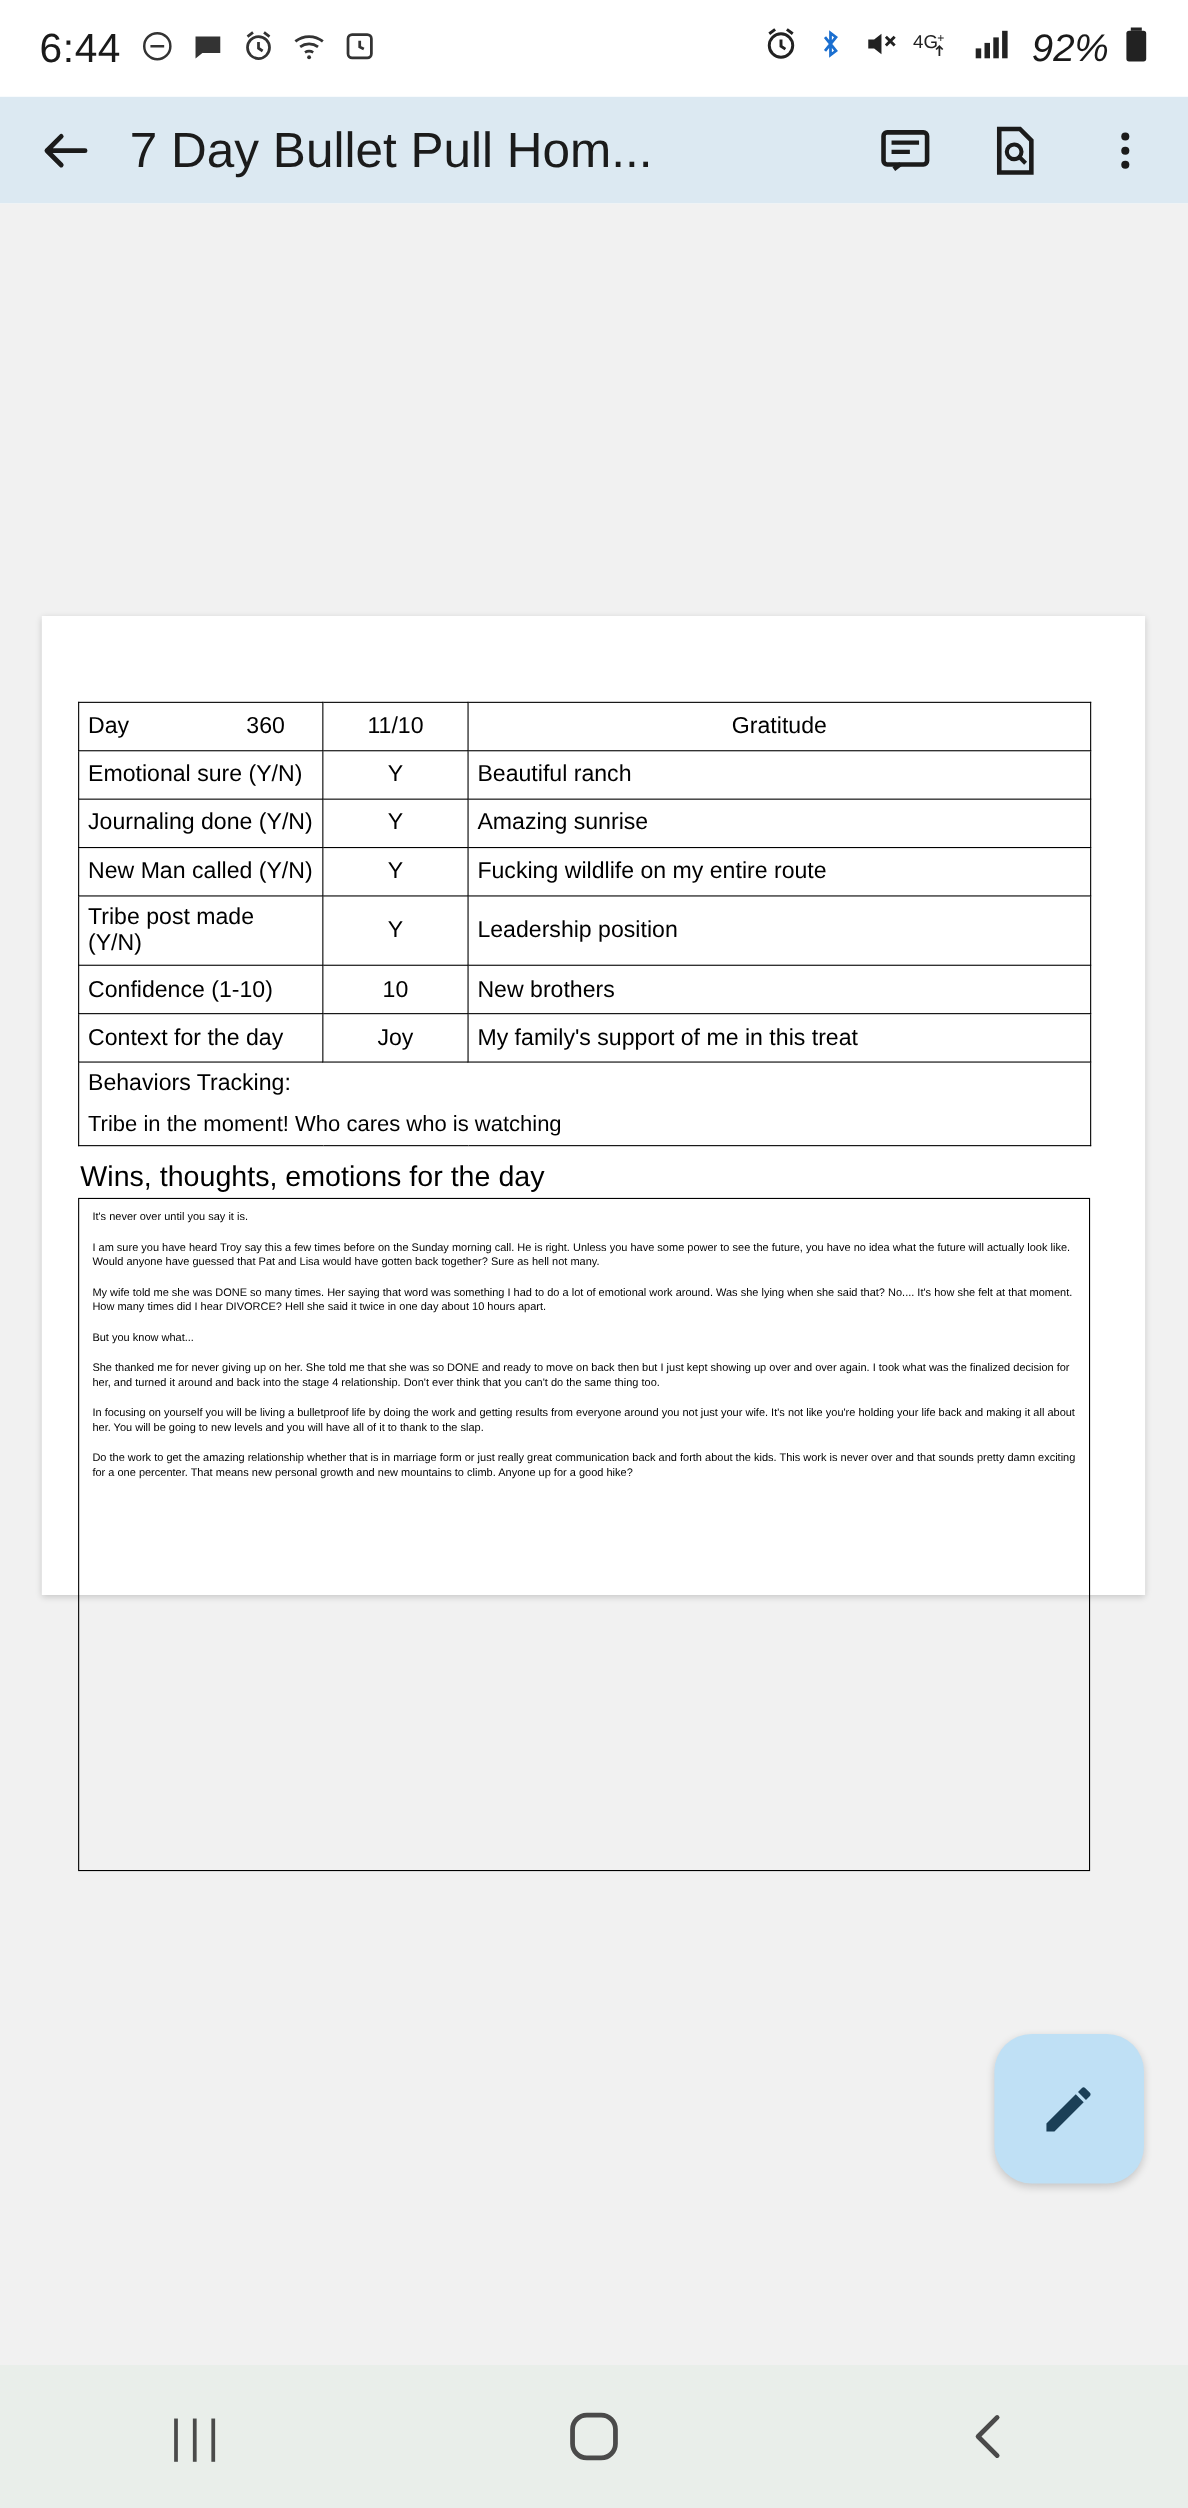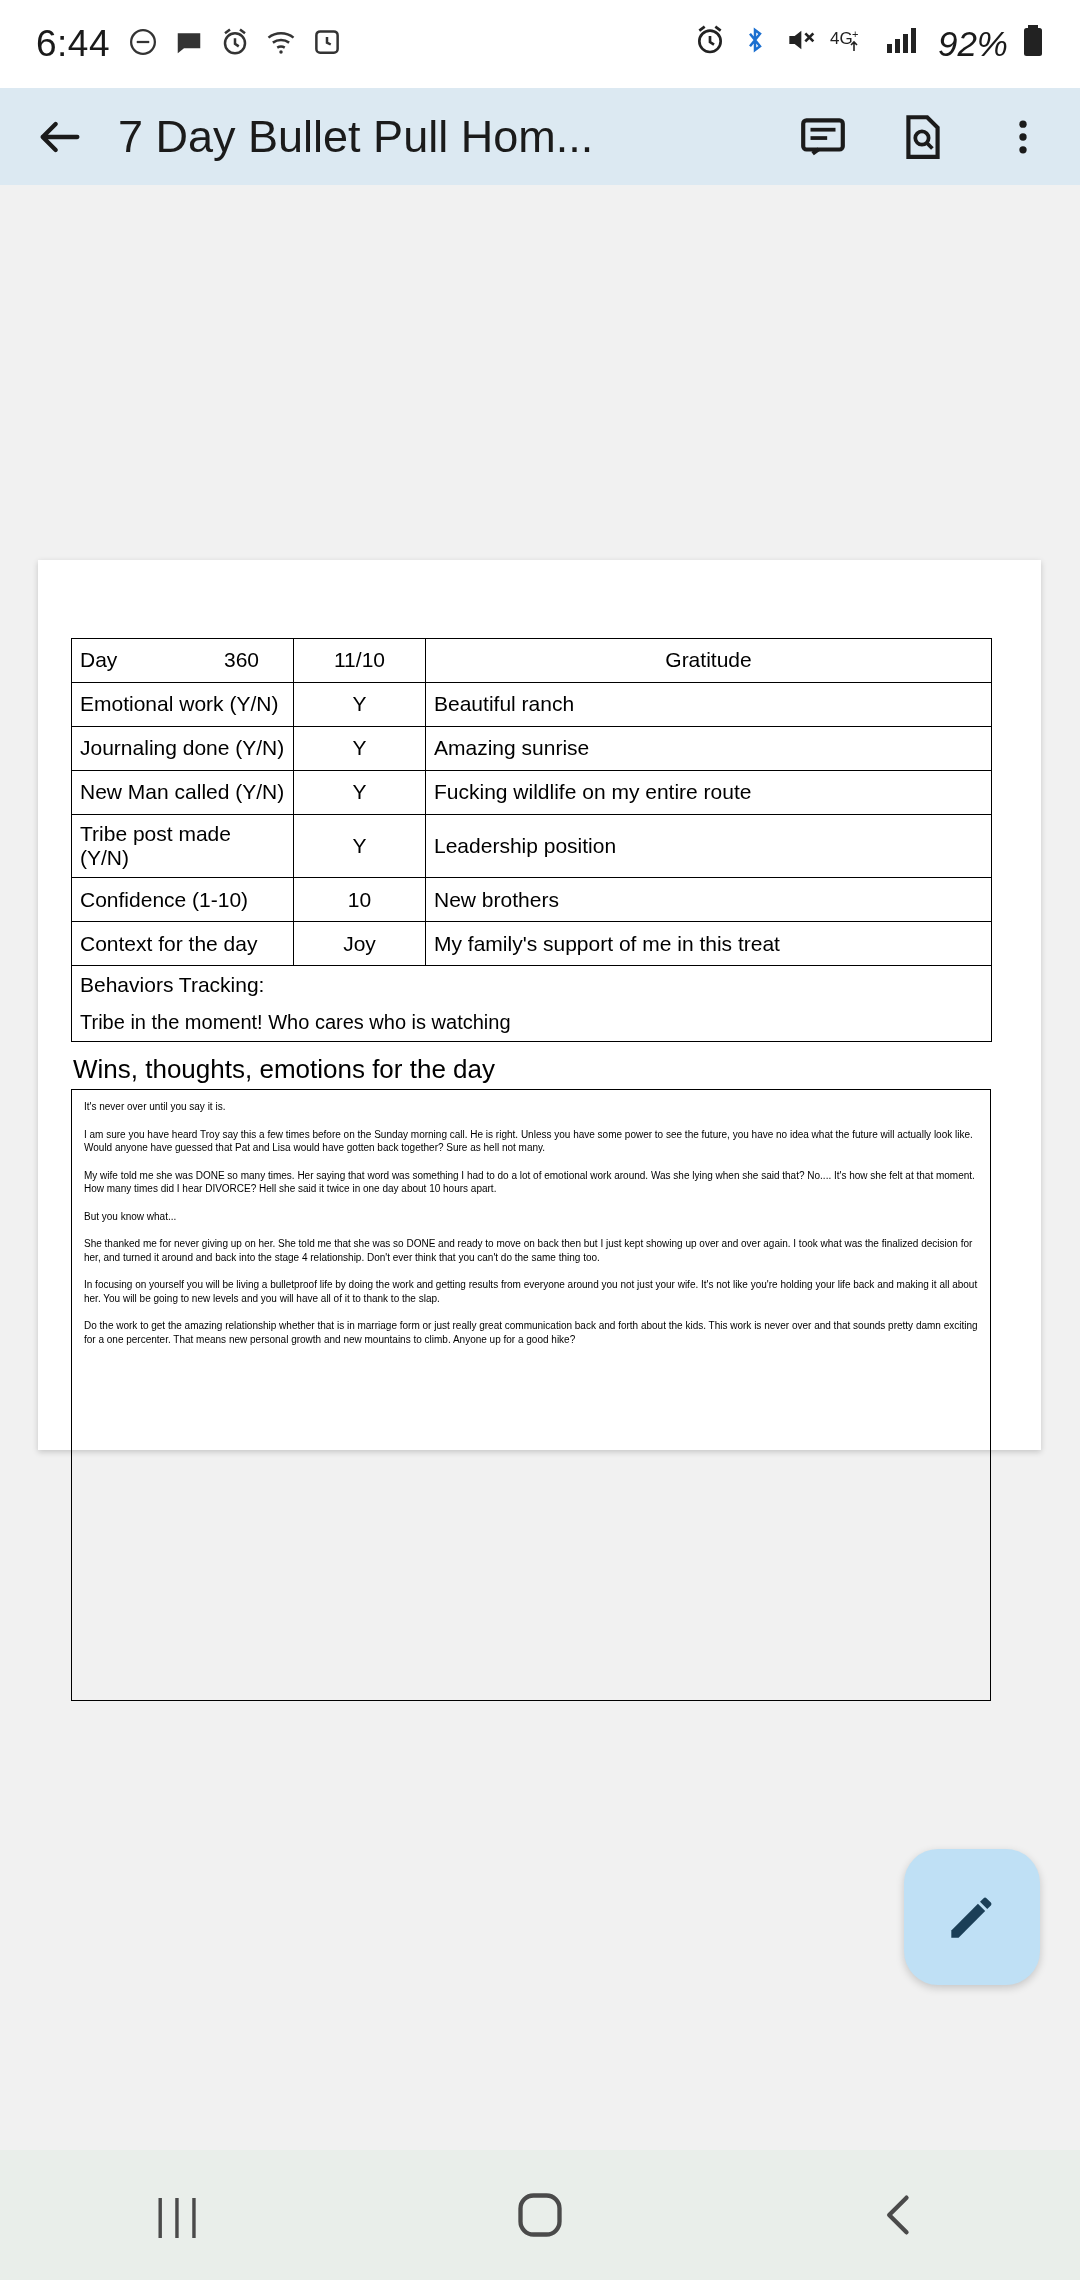--- a/index.html
+++ b/index.html
@@ -276,21 +276,21 @@
           <td class="col-label">
             <div class="daylabel">
               <span>Day</span>
               <span>360</span>
             </div>
           </td>
           <td class="col-val">11/10</td>
           <td class="col-grat grat-head">Gratitude</td>
         </tr>
         <tr>
-          <td class="col-label">Emotional work  (Y/N)</td>
+          <td class="col-label">Emotional sure  (Y/N)</td>
           <td class="col-val">Y</td>
           <td class="col-grat">Beautiful ranch</td>
         </tr>
         <tr>
           <td class="col-label">Journaling done (Y/N)</td>
           <td class="col-val">Y</td>
           <td class="col-grat">Amazing sunrise</td>
         </tr>
         <tr>
           <td class="col-label">New Man called (Y/N)</td>

